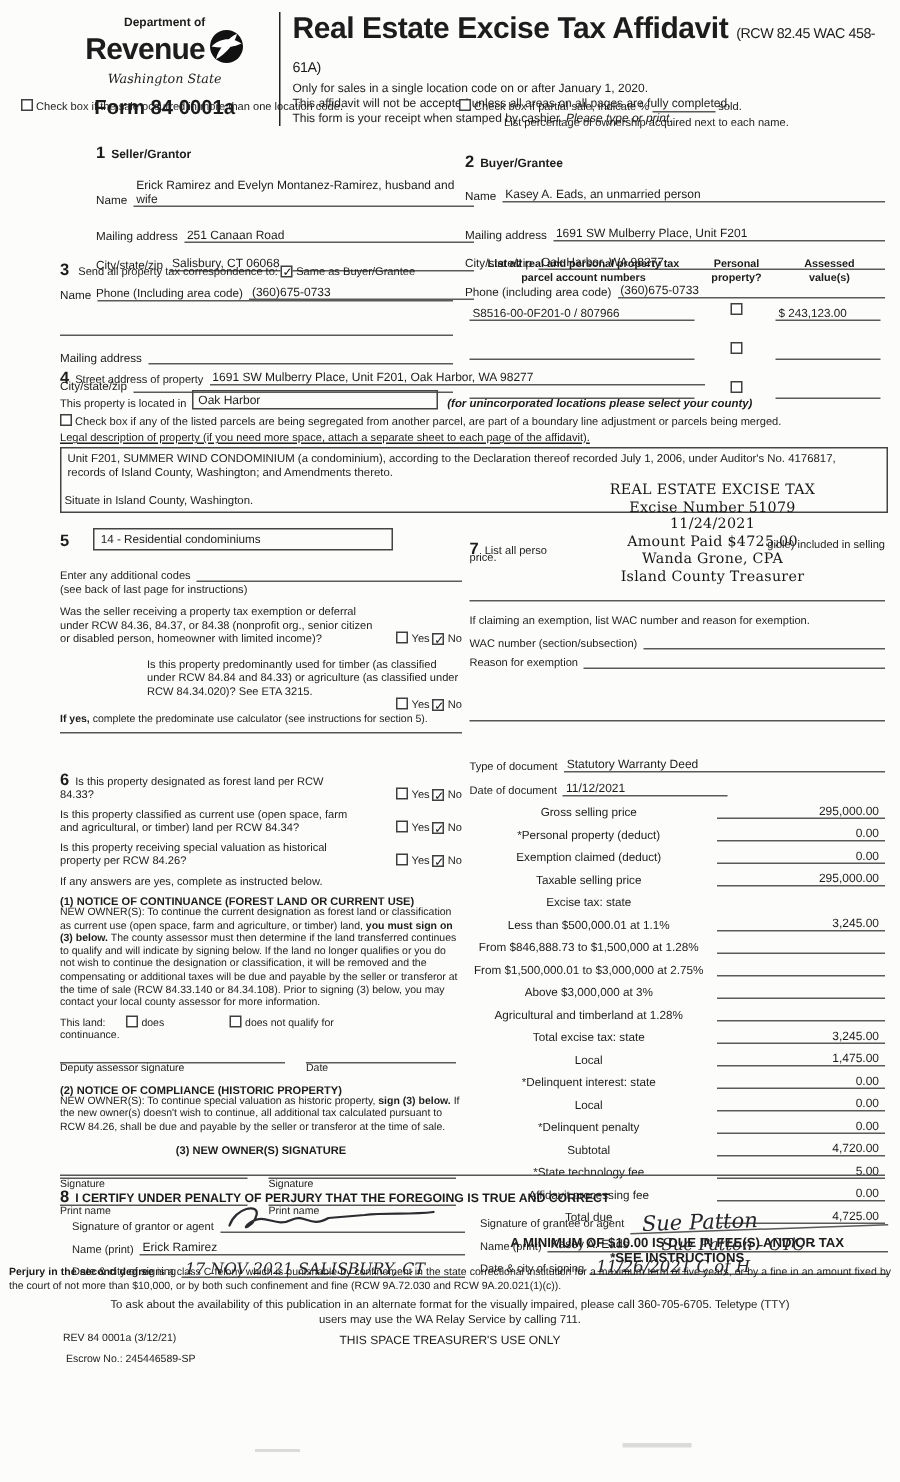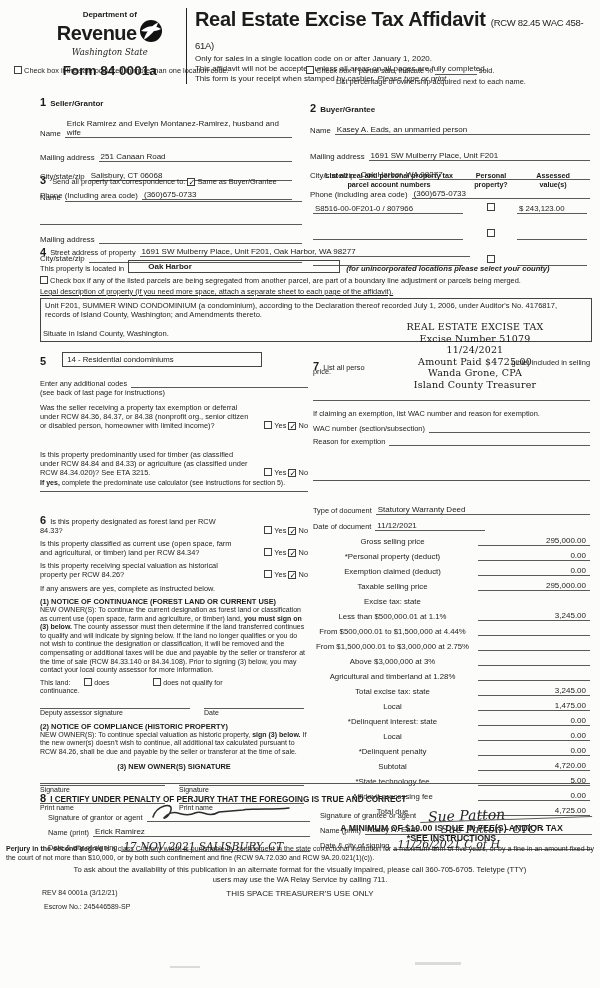--- a/index.html
+++ b/index.html
@@ -99,21 +99,21 @@
           <span class="cb"></span>
           <span>Check box if partial sale, indicate %</span>
           <span class="u" style="width:42px;"></span>
           <span>sold.</span>
         </div>
         <div style="margin-left:30px; margin-top:2px;">List percentage of ownership acquired next to each name.</div>
       </div>
     </div>
   </div>
 
-  <div class="abs" style="left:40px; top:92px; width:252px;">
+  <div class="abs" style="left:64px; top:92px; width:252px;">
     <div><span class="secnum">1</span><span class="b" style="font-size:8px;">Seller/Grantor</span></div>
     <div class="fld">
         <span class="lab">Name</span>
         <span class="val">Erick Ramirez and Evelyn Montanez-Ramirez, husband and wife</span>
       </div>
     <div class="fld" style="margin-top:14px;">
         <span class="lab">Mailing address</span>
         <span class="val">251 Canaan Road</span>
       </div>
     <div class="fld">
@@ -194,21 +194,21 @@
   </div>
 
   <div class="abs" style="left:40px; top:247px; width:552px;">
     <div class="row sm">
       <span class="secnum">4</span>
       <span style="margin-right:4px;">Street address of property</span>
       <span class="u grow" style="font-size:8px; padding-left:2px; max-width:330px;">1691 SW Mulberry Place, Unit F201, Oak Harbor, WA 98277</span>
     </div>
     <div class="row sm" style="margin-top:3px;">
       <span style="margin-right:4px;">This property is located in</span>
-      <span style="border:1px solid #444; width:212px; font-size:8px; padding:1px 19px;font-weight:bold;">Oak Harbor</span>
+      <span style="border:1px solid #444; width:164px; font-size:8px; padding:1px 3px;">Oak Harbor</span>
       <span class="b i" style="margin-left:6px; font-size:7.6px;">(for unincorporated locations please select your county)</span>
     </div>
     <div class="sm" style="margin-top:3px;">
       <span class="cb"></span>
       <span>Check box if any of the listed parcels are being segregated from another parcel, are part of a boundary line adjustment or parcels being merged.</span>
     </div>
     <div class="sm" style="margin-top:2px; text-decoration:underline;">Legal description of property (if you need more space, attach a separate sheet to each page of the affidavit).</div>
     <div class="legalbox" style="margin-top:2px; height:44px; position:relative;">
       <div style="width:520px;">Unit F201, SUMMER WIND CONDOMINIUM (a condominium), according to the Declaration thereof recorded July 1, 2006, under Auditor's No. 4176817, records of Island County, Washington; and Amendments thereto.</div>
       <div style="position:absolute; left:2px; bottom:3px;">Situate in Island County, Washington.</div>
@@ -234,21 +234,21 @@
       <span class="u grow"></span>
     </div>
     <div class="sm">(see back of last page for instructions)</div>
     <div class="qrow" style="margin-top:6px;">
       <div class="qtext" style="width:210px;">Was the seller receiving a property tax exemption or deferral under RCW 84.36, 84.37, or 84.38 (nonprofit org., senior citizen or disabled person, homeowner with limited income)?</div>
       <div class="qyn">
         <span class="cb"></span> <span>Yes</span>
         <span class="cb">✓</span> <span>No</span>
       </div>
     </div>
-    <div class="qrow" style="margin-top:20px;">
+    <div class="qrow" style="margin-top:8px;flex-direction:column;">
       <div class="qtext" style="width:210px;">Is this property predominantly used for timber (as classified under RCW 84.84 and 84.33) or agriculture (as classified under RCW 84.34.020)? See ETA 3215.</div>
       <div class="qyn">
         <span class="cb"></span> <span>Yes</span>
         <span class="cb">✓</span> <span>No</span>
       </div>
     </div>
     <div class="xs" style="margin-top:2px;"><span class="b">If yes,</span><span> complete the predominate use calculator (see instructions for section 5).</span></div>
     <hr class="thin" style="margin-top:3px;">
   </div>
 
@@ -361,21 +361,21 @@
       </div>
     <div class="taxrow nol">
         <span class="tl">Excise tax: state</span>
         <span class="tv"></span>
       </div>
     <div class="taxrow">
         <span class="tl">Less than $500,000.01 at 1.1%</span>
         <span class="tv">3,245.00</span>
       </div>
     <div class="taxrow">
-        <span class="tl">From $500,000.01 to $1,500,000 at 4.44%</span>
+        <span class="tl">From $846,888.73 to $1,500,000 at 1.28%</span>
         <span class="tv"></span>
       </div>
     <div class="taxrow">
         <span class="tl">From $1,500,000.01 to $3,000,000 at 2.75%</span>
         <span class="tv"></span>
       </div>
     <div class="taxrow">
         <span class="tl">Above $3,000,000 at 3%</span>
         <span class="tv"></span>
       </div>

